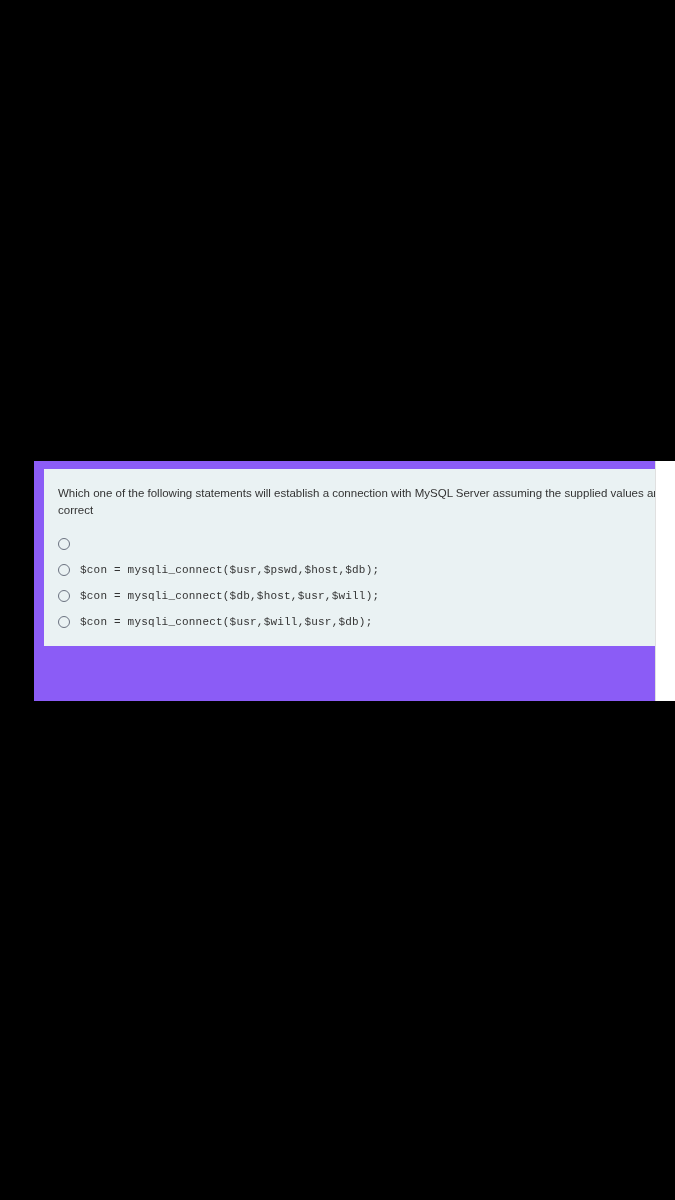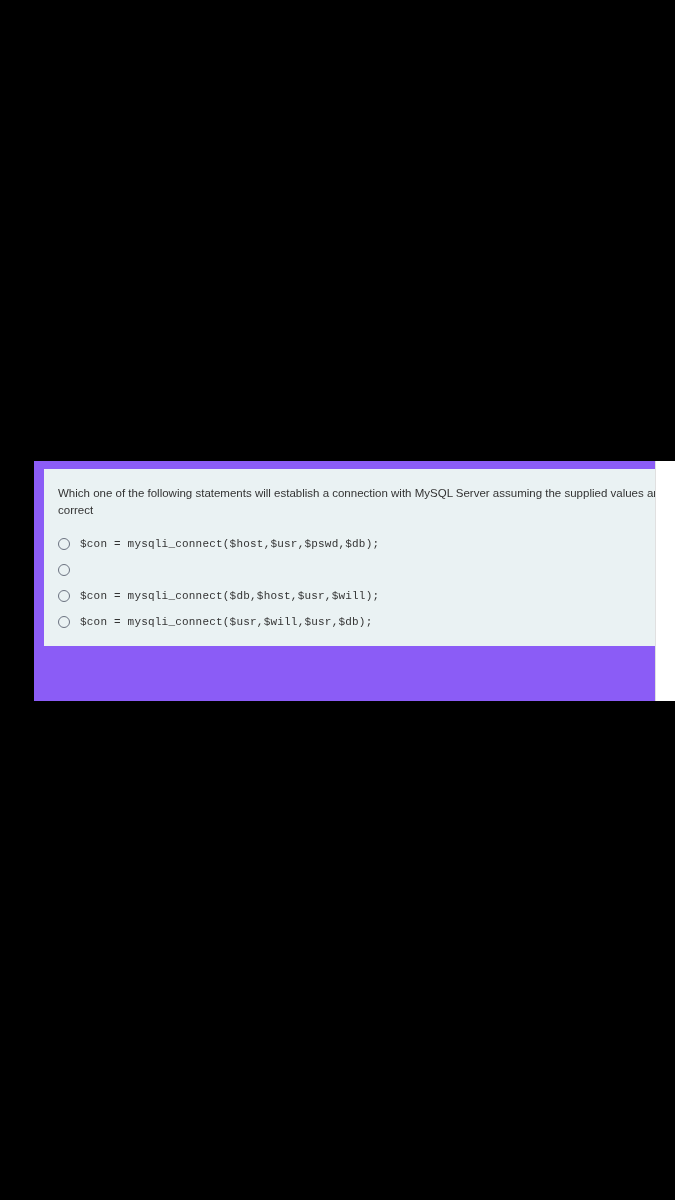--- a/index.html
+++ b/index.html
@@ -72,24 +72,24 @@
   </style>
 </head>
 <body>
 
 <div class="content-area">
   <div class="question-card">
     <div class="question-text">Which one of the following statements will establish a connection with MySQL Server assuming the supplied values are correct</div>
     <div class="options">
       <label class="option">
         <span class="radio"></span>
-        <span class="option-label">$con = mysqli_connect($host,$usr,$pswd,$db);</span>
       </label>
       <label class="option">
         <span class="radio"></span>
+        <span class="option-label">$con = mysqli_connect($usr,$pswd,$host,$db);</span>
       </label>
       <label class="option">
         <span class="radio"></span>
         <span class="option-label">$con = mysqli_connect($db,$host,$usr,$will);</span>
       </label>
       <label class="option">
         <span class="radio"></span>
         <span class="option-label">$con = mysqli_connect($usr,$will,$usr,$db);</span>
       </label>
     </div>

